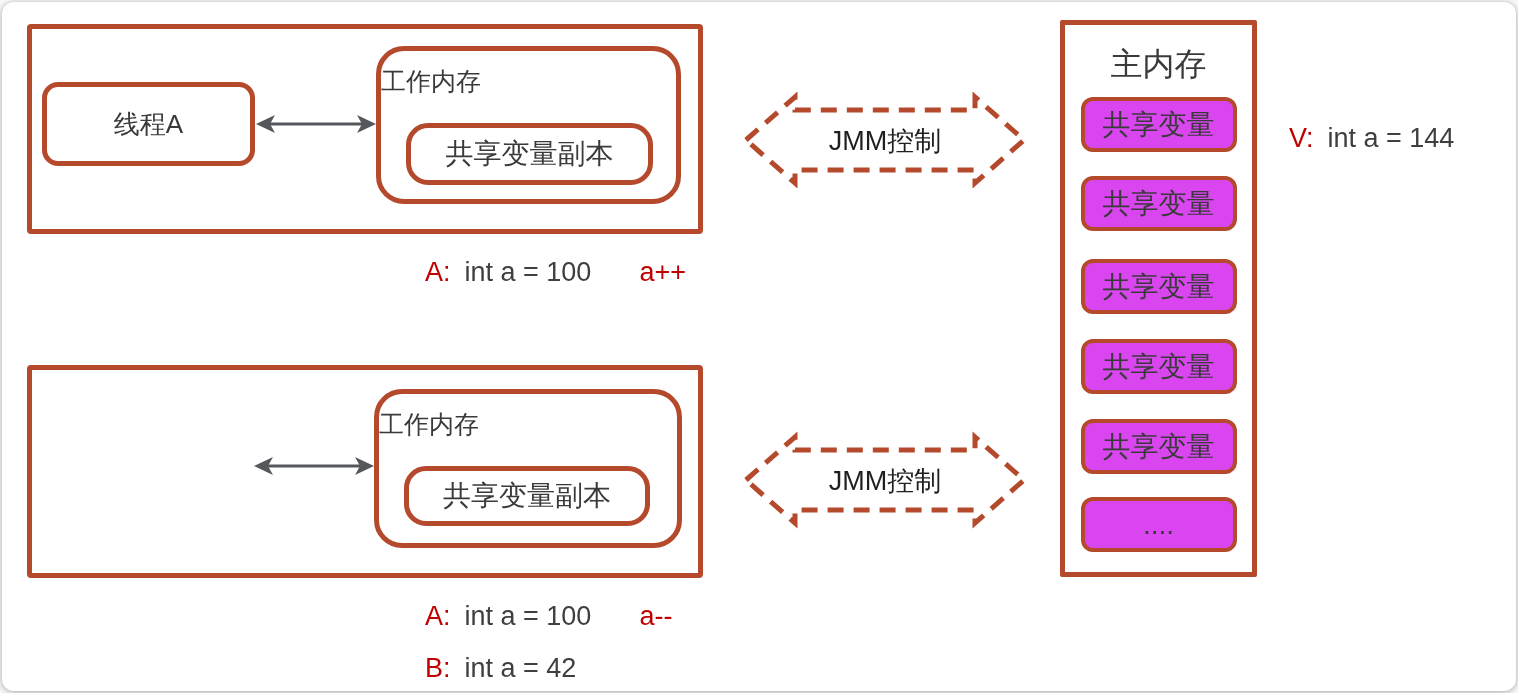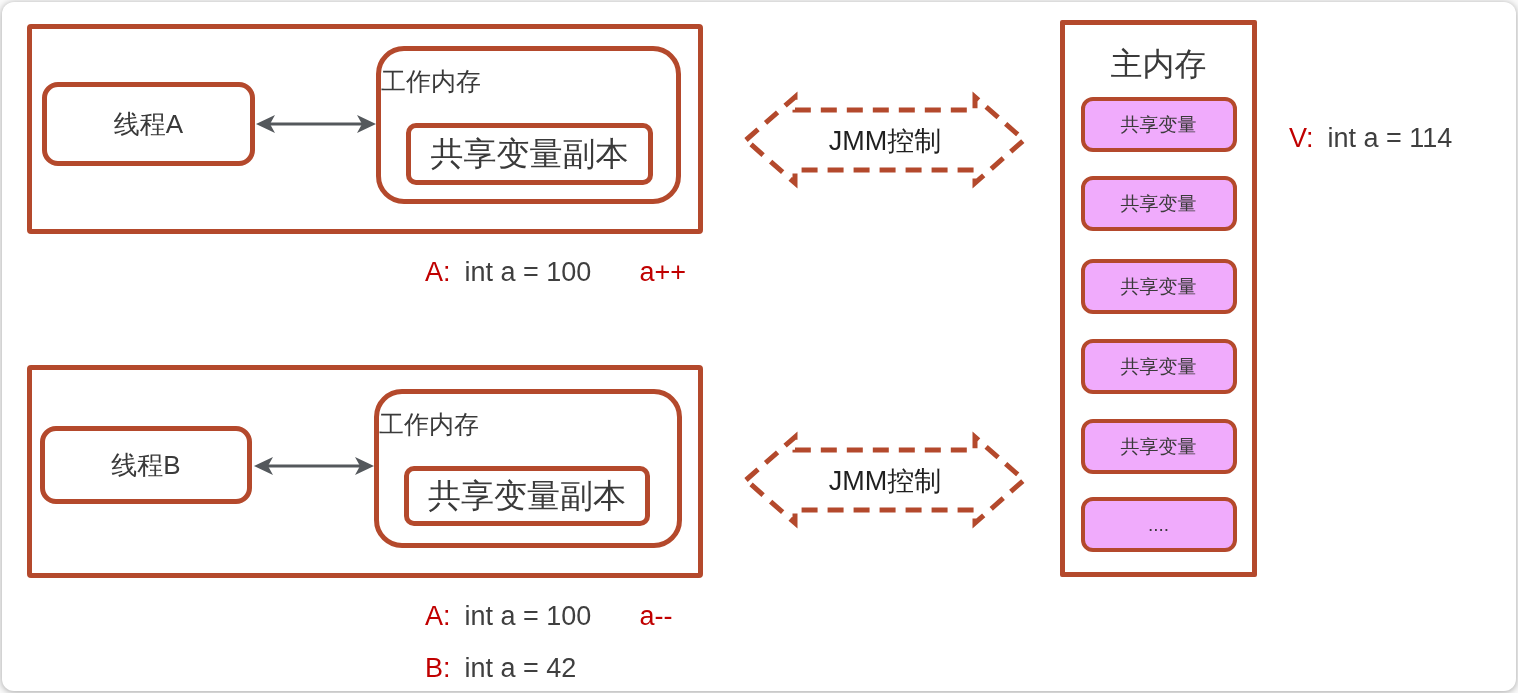--- a/index.html
+++ b/index.html
@@ -16,39 +16,39 @@
   .abs{position:absolute}
   .box{border:5px solid var(--border);background:#fff}
   .center{display:flex;align-items:center;justify-content:center}
   .cn{color:var(--text);font-size:26px;}
   
   .group{border:5px solid var(--border);border-radius:4px;background:#fff}
   .thread-box{border-radius:16px;}
   .wm-box{border-radius:28px;}
   .wm-title{position:absolute;top:14px;left:0;width:100%;text-align:left;
     font-size:25px;color:var(--text);}
-  .copy-box{border-radius:10px;font-size:33px;}
+  .copy-box{border-radius:22px;font-size:28px;}
   
   .harrow svg{display:block}
   
   .jmm svg{position:absolute;inset:0;overflow:visible}
   .jmm-label{position:absolute;inset:0;display:flex;align-items:center;
     justify-content:center;font-size:27px;color:#1f1f1f;}
   
   .note{position:absolute;display:flex;align-items:baseline;font-size:27px;
     color:#3f3f3f;white-space:nowrap;}
   .note .red{color:var(--red);}
   .note .stmt{margin-left:14px;}
   .note .op{margin-left:48px;color:var(--red);}
   
   .mm-title{position:absolute;top:18px;left:0;width:100%;text-align:center;
     font-size:32px;color:var(--text);}
   .mm-item{position:absolute;left:50%;transform:translateX(-50%);width:156px;
-    height:55px;border:4px solid var(--border);border-radius:12px;background:#f0abfc;
-    display:flex;align-items:center;justify-content:center;font-size:19px;
+    height:55px;border:4px solid var(--border);border-radius:12px;background:#d946ef;
+    display:flex;align-items:center;justify-content:center;font-size:28px;
     color:var(--text);}
 </style>
 </head>
 <body>
 
 <div class="card">
 
   <div class="abs group" style="left:25px;top:22px;width:676px;height:210px">
   </div>
   <div class="abs box thread-box center" style="left:40px;top:80px;width:213px;height:84px">
@@ -65,23 +65,20 @@
     <div class="wm-title">工作内存</div>
   </div>
   <div class="abs box copy-box center cn" style="left:404px;top:121px;width:247px;height:62px">共享变量副本</div>
   <div class="note" style="left:423px;top:255px">
     <span class="red">A:</span>
     <span class="stmt">int a = 100</span>
     <span class="op">a++</span>
   </div>
 
   <div class="abs group" style="left:25px;top:363px;width:676px;height:213px">
-  </div>
-  <div class="abs box thread-box center" style="left:38px;top:424px;width:212px;height:78px">
-    <span class="cn">线程B</span>
   </div>
   <div class="abs harrow" style="left:250px;top:450px;width:124px;height:28px">
     <svg width="124" height="28" viewBox="0 0 124 28">
       <line x1="12" y1="14" x2="112" y2="14" stroke="#54585c" stroke-width="3"></line>
       <path d="M2,14 L21,5 L16,14 L21,23 Z" fill="#54585c"></path>
       <path d="M122,14 L103,5 L108,14 L103,23 Z" fill="#54585c"></path>
     </svg>
   </div>
   <div class="abs box wm-box" style="left:372px;top:387px;width:308px;height:159px">
     <div class="wm-title">工作内存</div>
@@ -114,16 +111,16 @@
     <div class="mm-title">主内存</div>
     <div class="mm-item" style="top:72px">共享变量</div>
     <div class="mm-item" style="top:151px">共享变量</div>
     <div class="mm-item" style="top:234px">共享变量</div>
     <div class="mm-item" style="top:314px">共享变量</div>
     <div class="mm-item" style="top:394px">共享变量</div>
     <div class="mm-item" style="top:472px">....</div>
   </div>
   <div class="note" style="left:1287px;top:121px">
     <span class="red">V:</span>
-    <span class="stmt">int a = 114</span>
+    <span class="stmt">int a = 144</span>
   </div>
 
 </div>
 
 </body></html>

